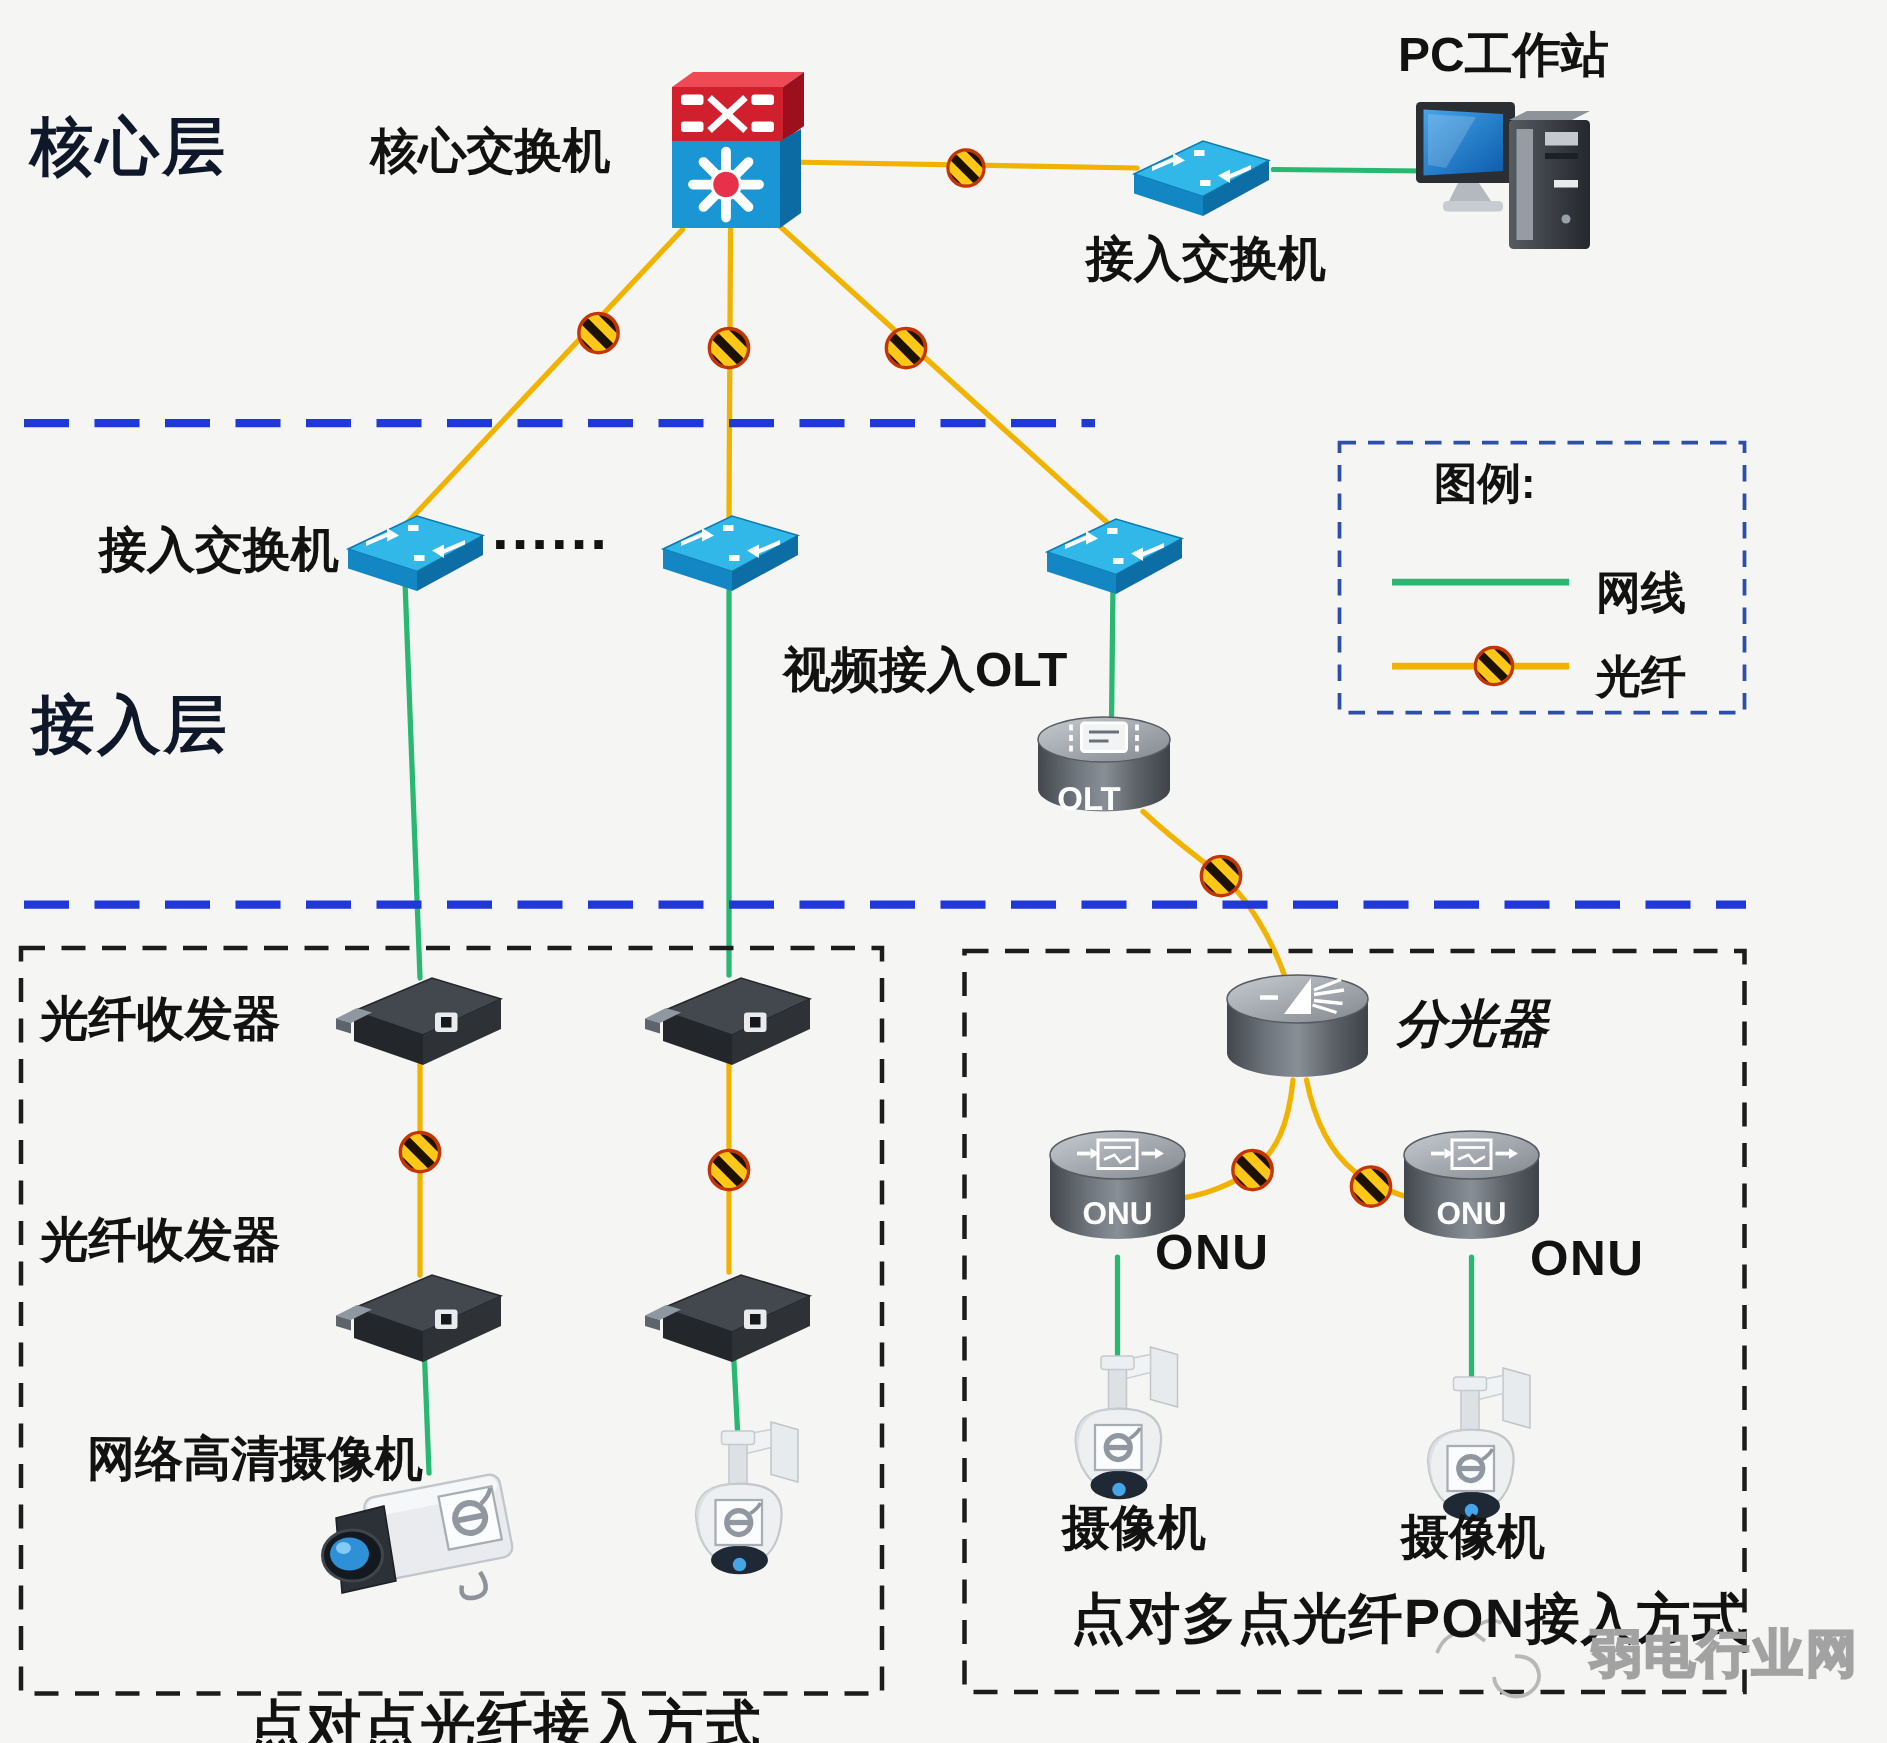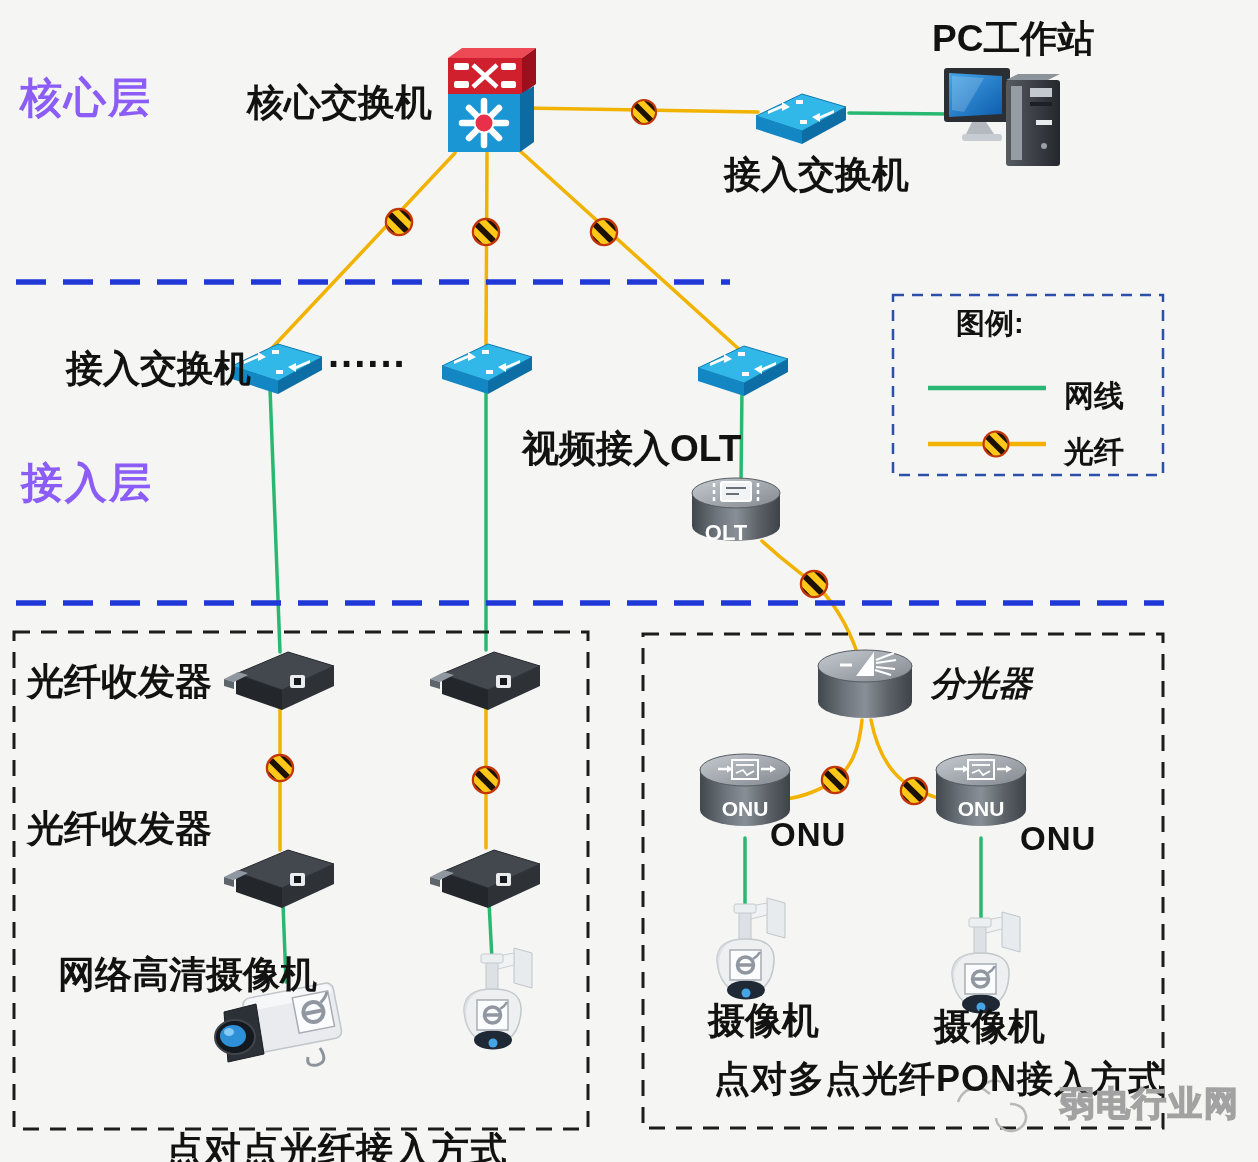--- a/index.html
+++ b/index.html
@@ -1,21 +1,21 @@
 <!DOCTYPE html>
 <html><head>
 <meta charset="utf-8">
 <style>
   html,body{margin:0;padding:0;}
   body{font-family:"Liberation Sans", sans-serif;}
   #stage{position:relative;width:1258px;height:1162px;background:#f5f5f3;overflow:hidden;}
   #diagram-svg{position:absolute;left:0;top:0;z-index:1;}
   .lbl{position:absolute;z-index:2;white-space:nowrap;font-weight:bold;color:#121212;line-height:1.05;}
-  .layer-lbl{color:#8b5cf6;font-size:42px;letter-spacing:2px;}
-  .big{font-size:37px;}
+  .layer-lbl{color:#0f172a;font-size:42px;letter-spacing:2px;}
+  .big{font-size:32px;}
   .cap{font-size:37px;letter-spacing:1px;}
   .legend-t{font-size:29px;}
   .legend-i{font-size:30px;margin-top:10px;}
   .onu-big{font-size:33px;letter-spacing:1px;}
   .dots{font-size:40px;letter-spacing:2px;}
   .watermark{font-size:34px;color:transparent;-webkit-text-stroke:1.6px #a2a2a2;letter-spacing:2px;z-index:3;}
 </style>
 </head>
 <body>
 

